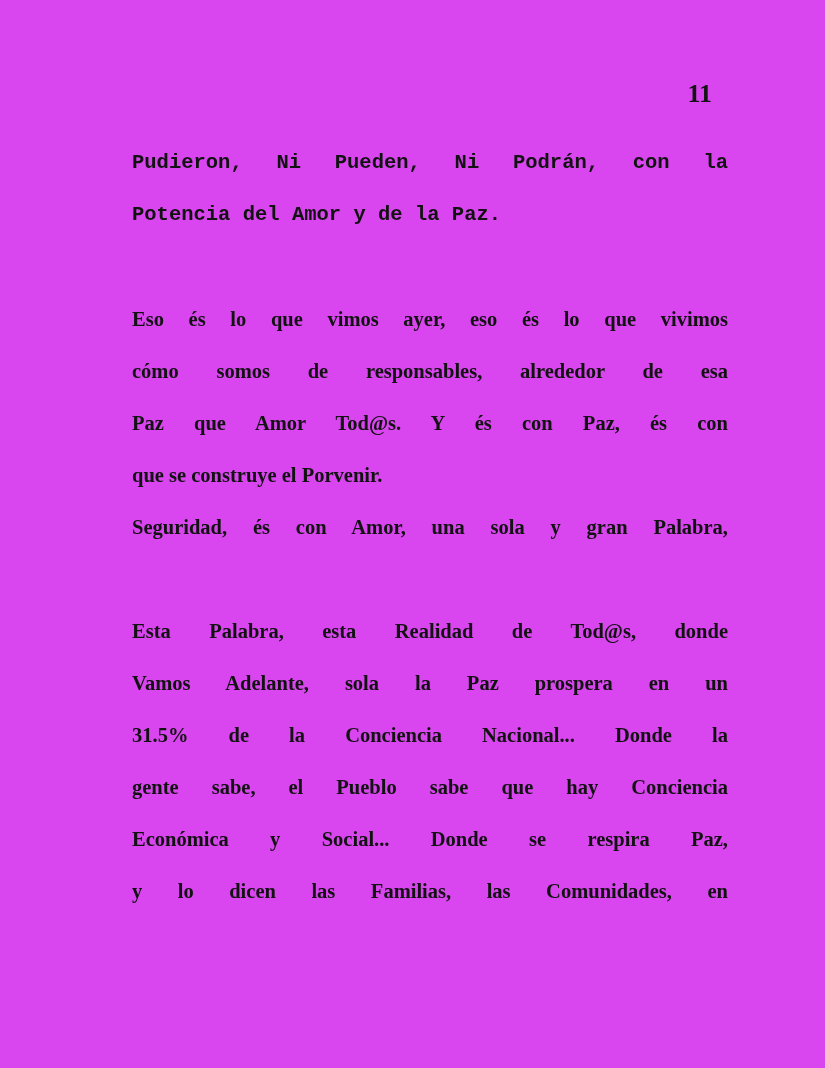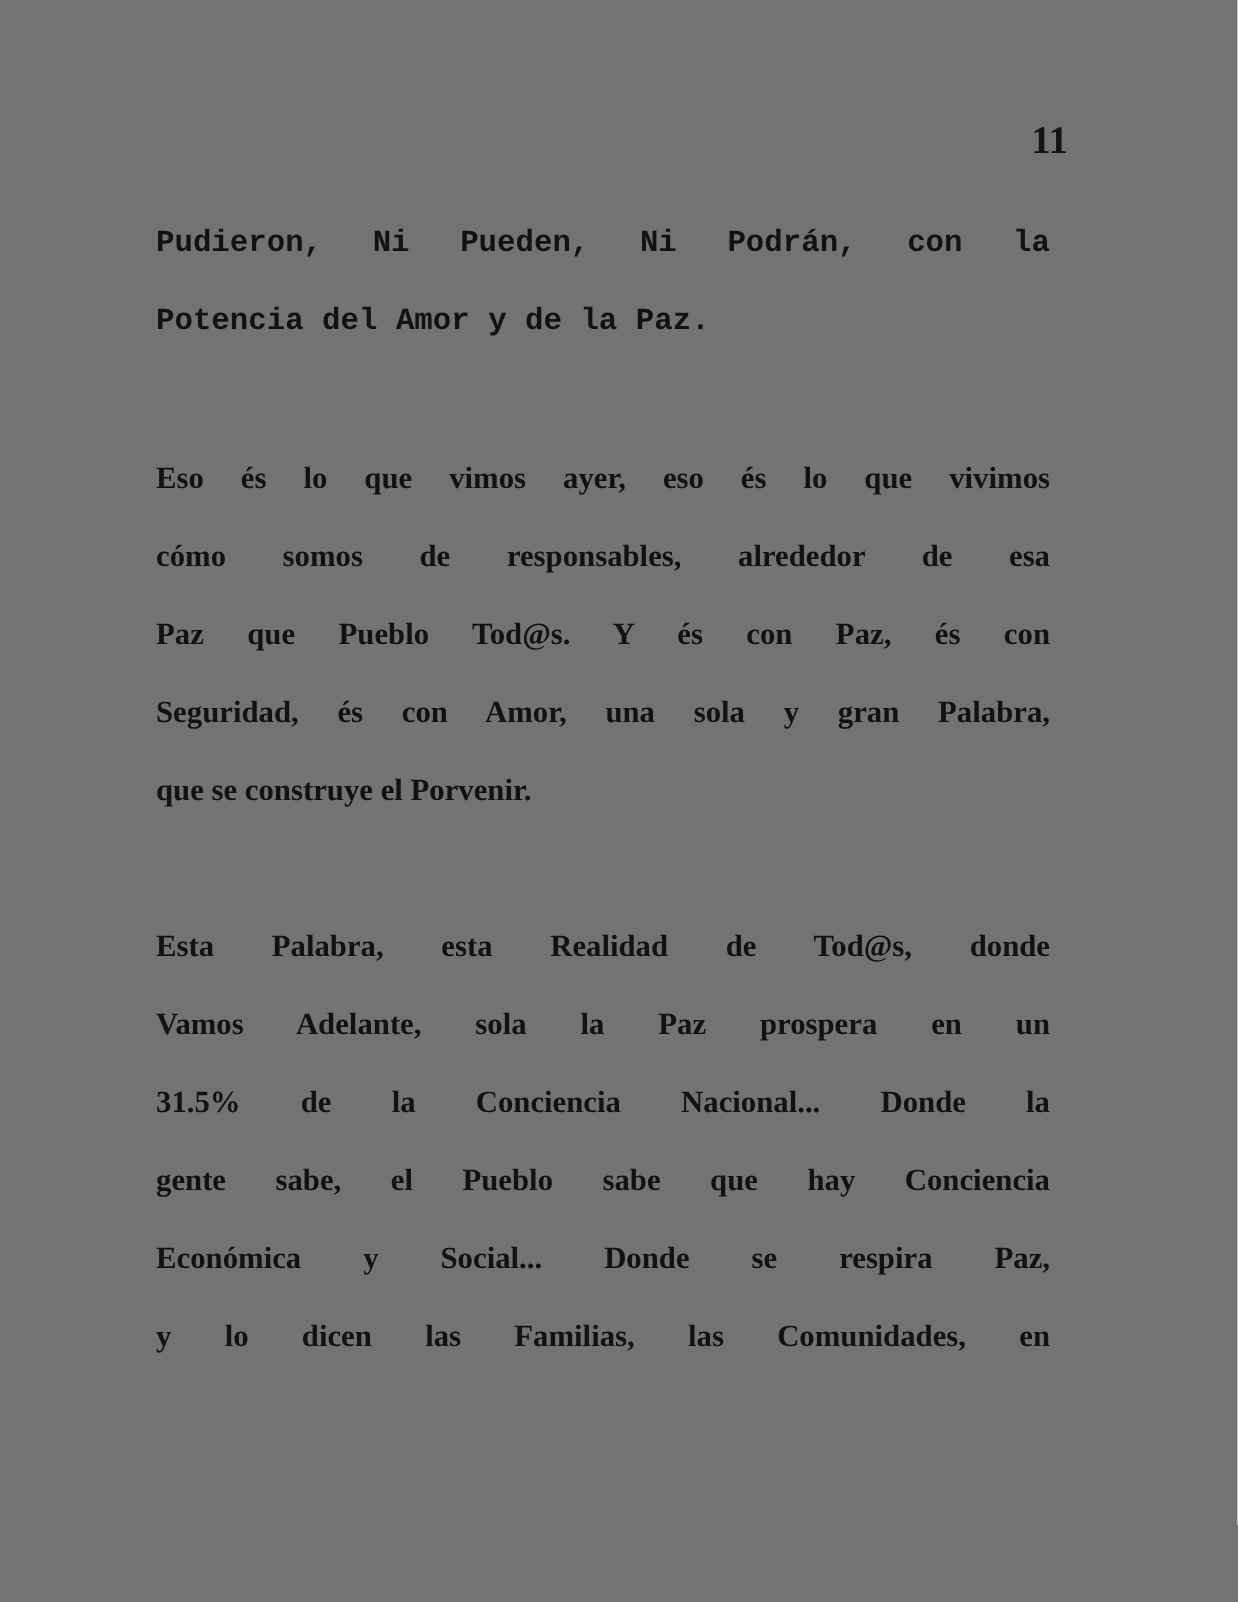--- a/index.html
+++ b/index.html
@@ -4,37 +4,37 @@
 <style>
   html, body {
     margin: 0;
     padding: 0;
     background: #ffffff;
   }
   .page {
     position: relative;
     width: 825px;
     height: 1068px;
-    background: #737373;
+    background: #d946ef;
     overflow: hidden;
     color: #121212;
   }
   .page-number {
     position: absolute;
     top: 80px;
     right: 113px;
     font-family: "Liberation Serif", serif;
     font-weight: 700;
     font-size: 26px;
     line-height: 28px;
     color: #141414;
   }
   .text-block {
     position: absolute;
-    left: 104px;
+    left: 132px;
     top: 137px;
     width: 596px;
     font-family: "Liberation Mono", "DejaVu Sans Mono", monospace;
     font-weight: 700;
     font-size: 20.5px;
     color: #121212;
   }
   .para { margin: 0; }
   .para + .para { margin-top: 52px; font-family: Liberation Serif, serif; }
   .line {
@@ -59,23 +59,23 @@
   <div class="text-block">
 
     <div class="para">
       <div class="line">Pudieron, Ni Pueden, Ni Podrán, con la</div>
       <div class="line para-end">Potencia del Amor y de la Paz.</div>
     </div>
 
     <div class="para">
       <div class="line">Eso és lo que vimos ayer, eso és lo que vivimos</div>
       <div class="line">cómo somos de responsables, alrededor de esa</div>
-      <div class="line">Paz que Pueblo Tod@s. Y és con Paz, és con</div>
+      <div class="line">Paz que Amor Tod@s. Y és con Paz, és con</div>
+      <div class="line para-end">que se construye el Porvenir.</div>
       <div class="line">Seguridad, és con Amor, una sola y gran Palabra,</div>
-      <div class="line para-end">que se construye el Porvenir.</div>
     </div>
 
     <div class="para">
       <div class="line">Esta Palabra, esta Realidad de Tod@s, donde</div>
       <div class="line">Vamos Adelante, sola la Paz prospera en un</div>
       <div class="line">31.5% de la Conciencia Nacional... Donde la</div>
       <div class="line">gente sabe, el Pueblo sabe que hay Conciencia</div>
       <div class="line">Económica y Social... Donde se respira Paz,</div>
       <div class="line">y lo dicen las Familias, las Comunidades, en</div>
     </div>

